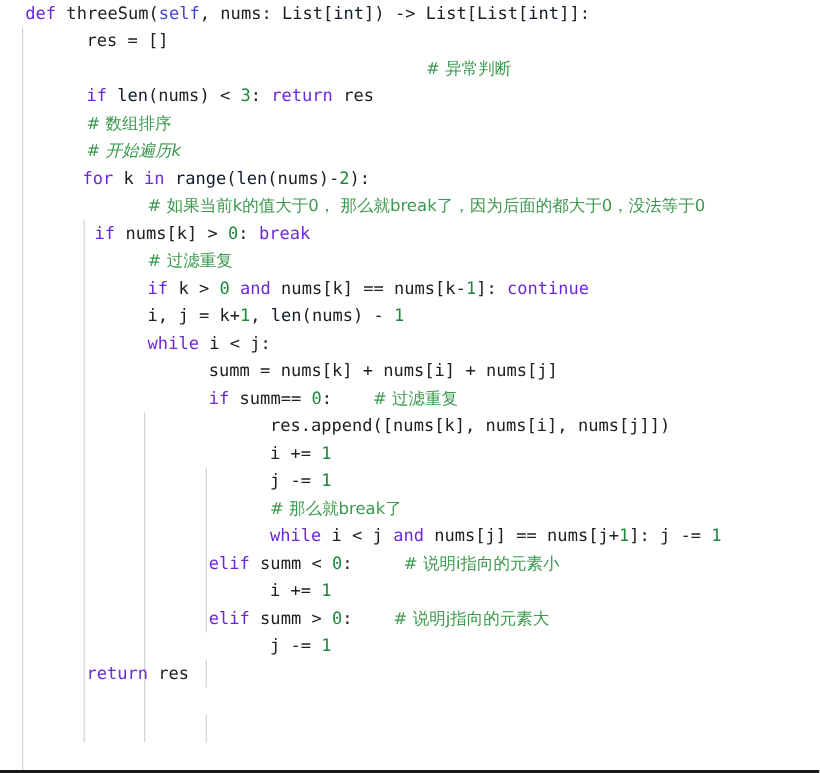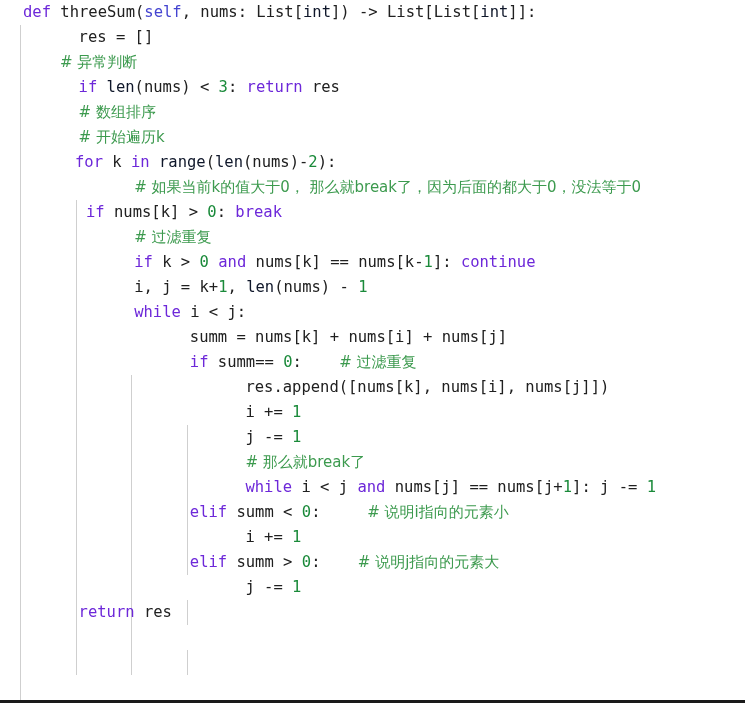--- a/index.html
+++ b/index.html
@@ -63,24 +63,24 @@
       <div class="indent-guide" style="left: 20px; top: 25px; height: 675px; background: rgb(207, 207, 207);"></div>
       <div class="indent-guide" style="left: 75.6px; top: 200px; height: 475px; background: rgb(207, 207, 207);"></div>
       <div class="indent-guide" style="left: 131.2px; top: 375px; height: 300px; background: rgb(207, 207, 207);"></div>
       <div class="indent-guide" style="left: 186.8px; top: 425px; height: 150px; background: rgb(207, 207, 207);"></div>
       <div class="indent-guide" style="left: 186.8px; top: 600px; height: 25px; background: rgb(207, 207, 207);"></div>
       <div class="indent-guide" style="left: 186.8px; top: 650px; height: 25px; background: rgb(207, 207, 207);"></div>
     </div>
   <div id="code">
       <div class="line" style="padding-left: 23px;"><span class="tok-kw">def</span><span class="tok-pl"> threeSum(</span><span class="tok-self">self</span><span class="tok-pl">, nums: List[</span><span class="tok-bi">int</span><span class="tok-pl">]) -&gt; List[List[</span><span class="tok-bi">int</span><span class="tok-pl">]]:</span></div>
       <div class="line" style="padding-left: 78.6px;"><span class="tok-pl">res = []</span></div>
-      <div class="line" style="padding-left: 60px;"><span class="tok-cmt cjk"># 异常判断</span></div>
+      <div class="line" style="padding-left: 107px; text-align: center;"><span class="tok-cmt cjk"># 异常判断</span></div>
       <div class="line" style="padding-left: 78.6px;"><span class="tok-kw">if </span><span class="tok-bi">len</span><span class="tok-pl">(nums) &lt; </span><span class="tok-num">3</span><span class="tok-pl">: </span><span class="tok-kw">return</span><span class="tok-pl"> res</span></div>
       <div class="line" style="padding-left: 78.6px;"><span class="tok-cmt cjk"># 数组排序</span></div>
-      <div class="line" style="padding-left: 78.6px;"><span class="tok-cmt cjk"># 开始遍历k</span></div>
+      <div class="line" style="padding-left: 78.6px; font-style: italic;"><span class="tok-cmt cjk"># 开始遍历k</span></div>
       <div class="line" style="padding-left: 75px;"><span class="tok-kw">for</span><span class="tok-pl"> k </span><span class="tok-kw">in</span><span class="tok-pl"> </span><span class="tok-bi">range</span><span class="tok-pl">(</span><span class="tok-bi">len</span><span class="tok-pl">(nums)-</span><span class="tok-num">2</span><span class="tok-pl">):</span></div>
       <div class="line" style="padding-left: 134.2px;"><span class="tok-cmt cjk"># 如果当前k的值大于0， 那么就break了，因为后面的都大于0，没法等于0</span></div>
       <div class="line" style="padding-left: 86px;"><span class="tok-kw">if</span><span class="tok-pl"> nums[k] &gt; </span><span class="tok-num">0</span><span class="tok-pl">: </span><span class="tok-kw">break</span></div>
       <div class="line" style="padding-left: 134.2px;"><span class="tok-cmt cjk"># 过滤重复</span></div>
       <div class="line" style="padding-left: 134.2px;"><span class="tok-kw">if</span><span class="tok-pl"> k &gt; </span><span class="tok-num">0</span><span class="tok-pl"> </span><span class="tok-kw">and</span><span class="tok-pl"> nums[k] == nums[k-</span><span class="tok-num">1</span><span class="tok-pl">]: </span><span class="tok-kw">continue</span></div>
       <div class="line" style="padding-left: 134.2px;"><span class="tok-pl">i, j = k+</span><span class="tok-num">1</span><span class="tok-pl">, </span><span class="tok-bi">len</span><span class="tok-pl">(nums) - </span><span class="tok-num">1</span></div>
       <div class="line" style="padding-left: 134.2px;"><span class="tok-kw">while</span><span class="tok-pl"> i &lt; j:</span></div>
       <div class="line" style="padding-left: 189.8px;"><span class="tok-pl">summ = nums[k] + nums[i] + nums[j]</span></div>
       <div class="line" style="padding-left: 189.8px;"><span class="tok-kw">if</span><span class="tok-pl"> summ== </span><span class="tok-num">0</span><span class="tok-pl">:    </span><span class="tok-cmt cjk"># 过滤重复</span></div>
       <div class="line" style="padding-left: 245.4px;"><span class="tok-pl">res.append([nums[k], nums[i], nums[j]])</span></div>

